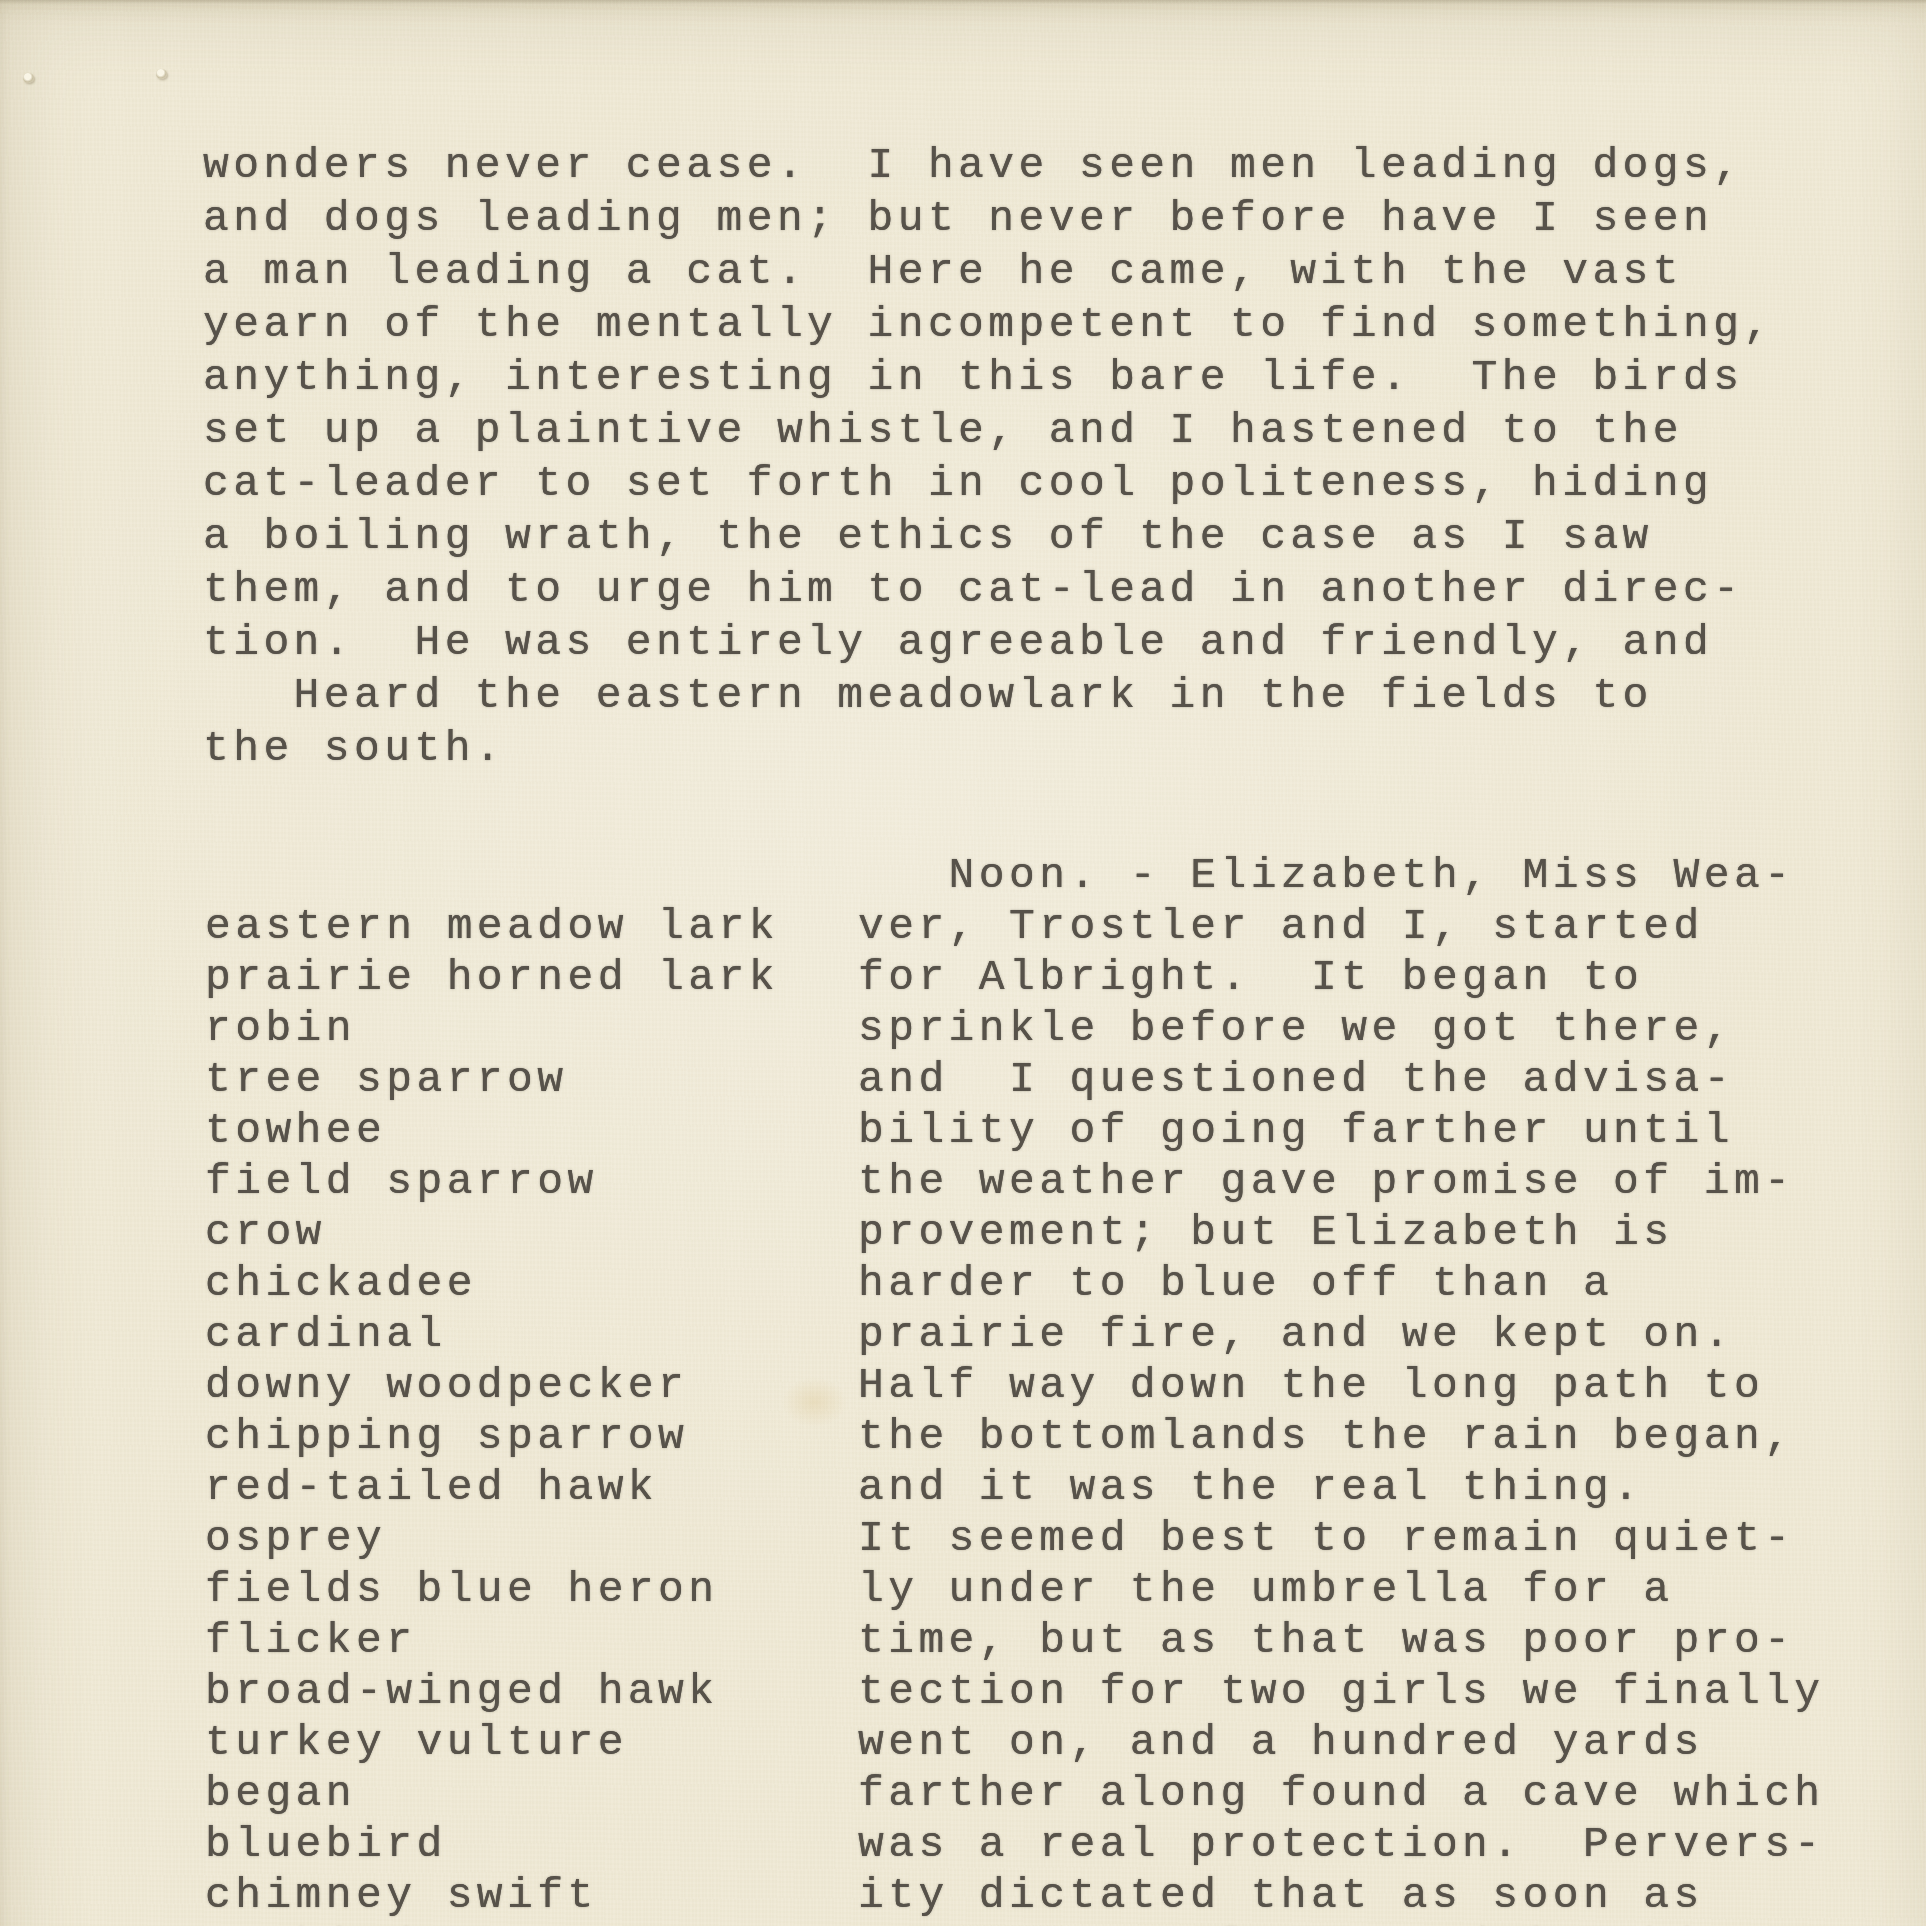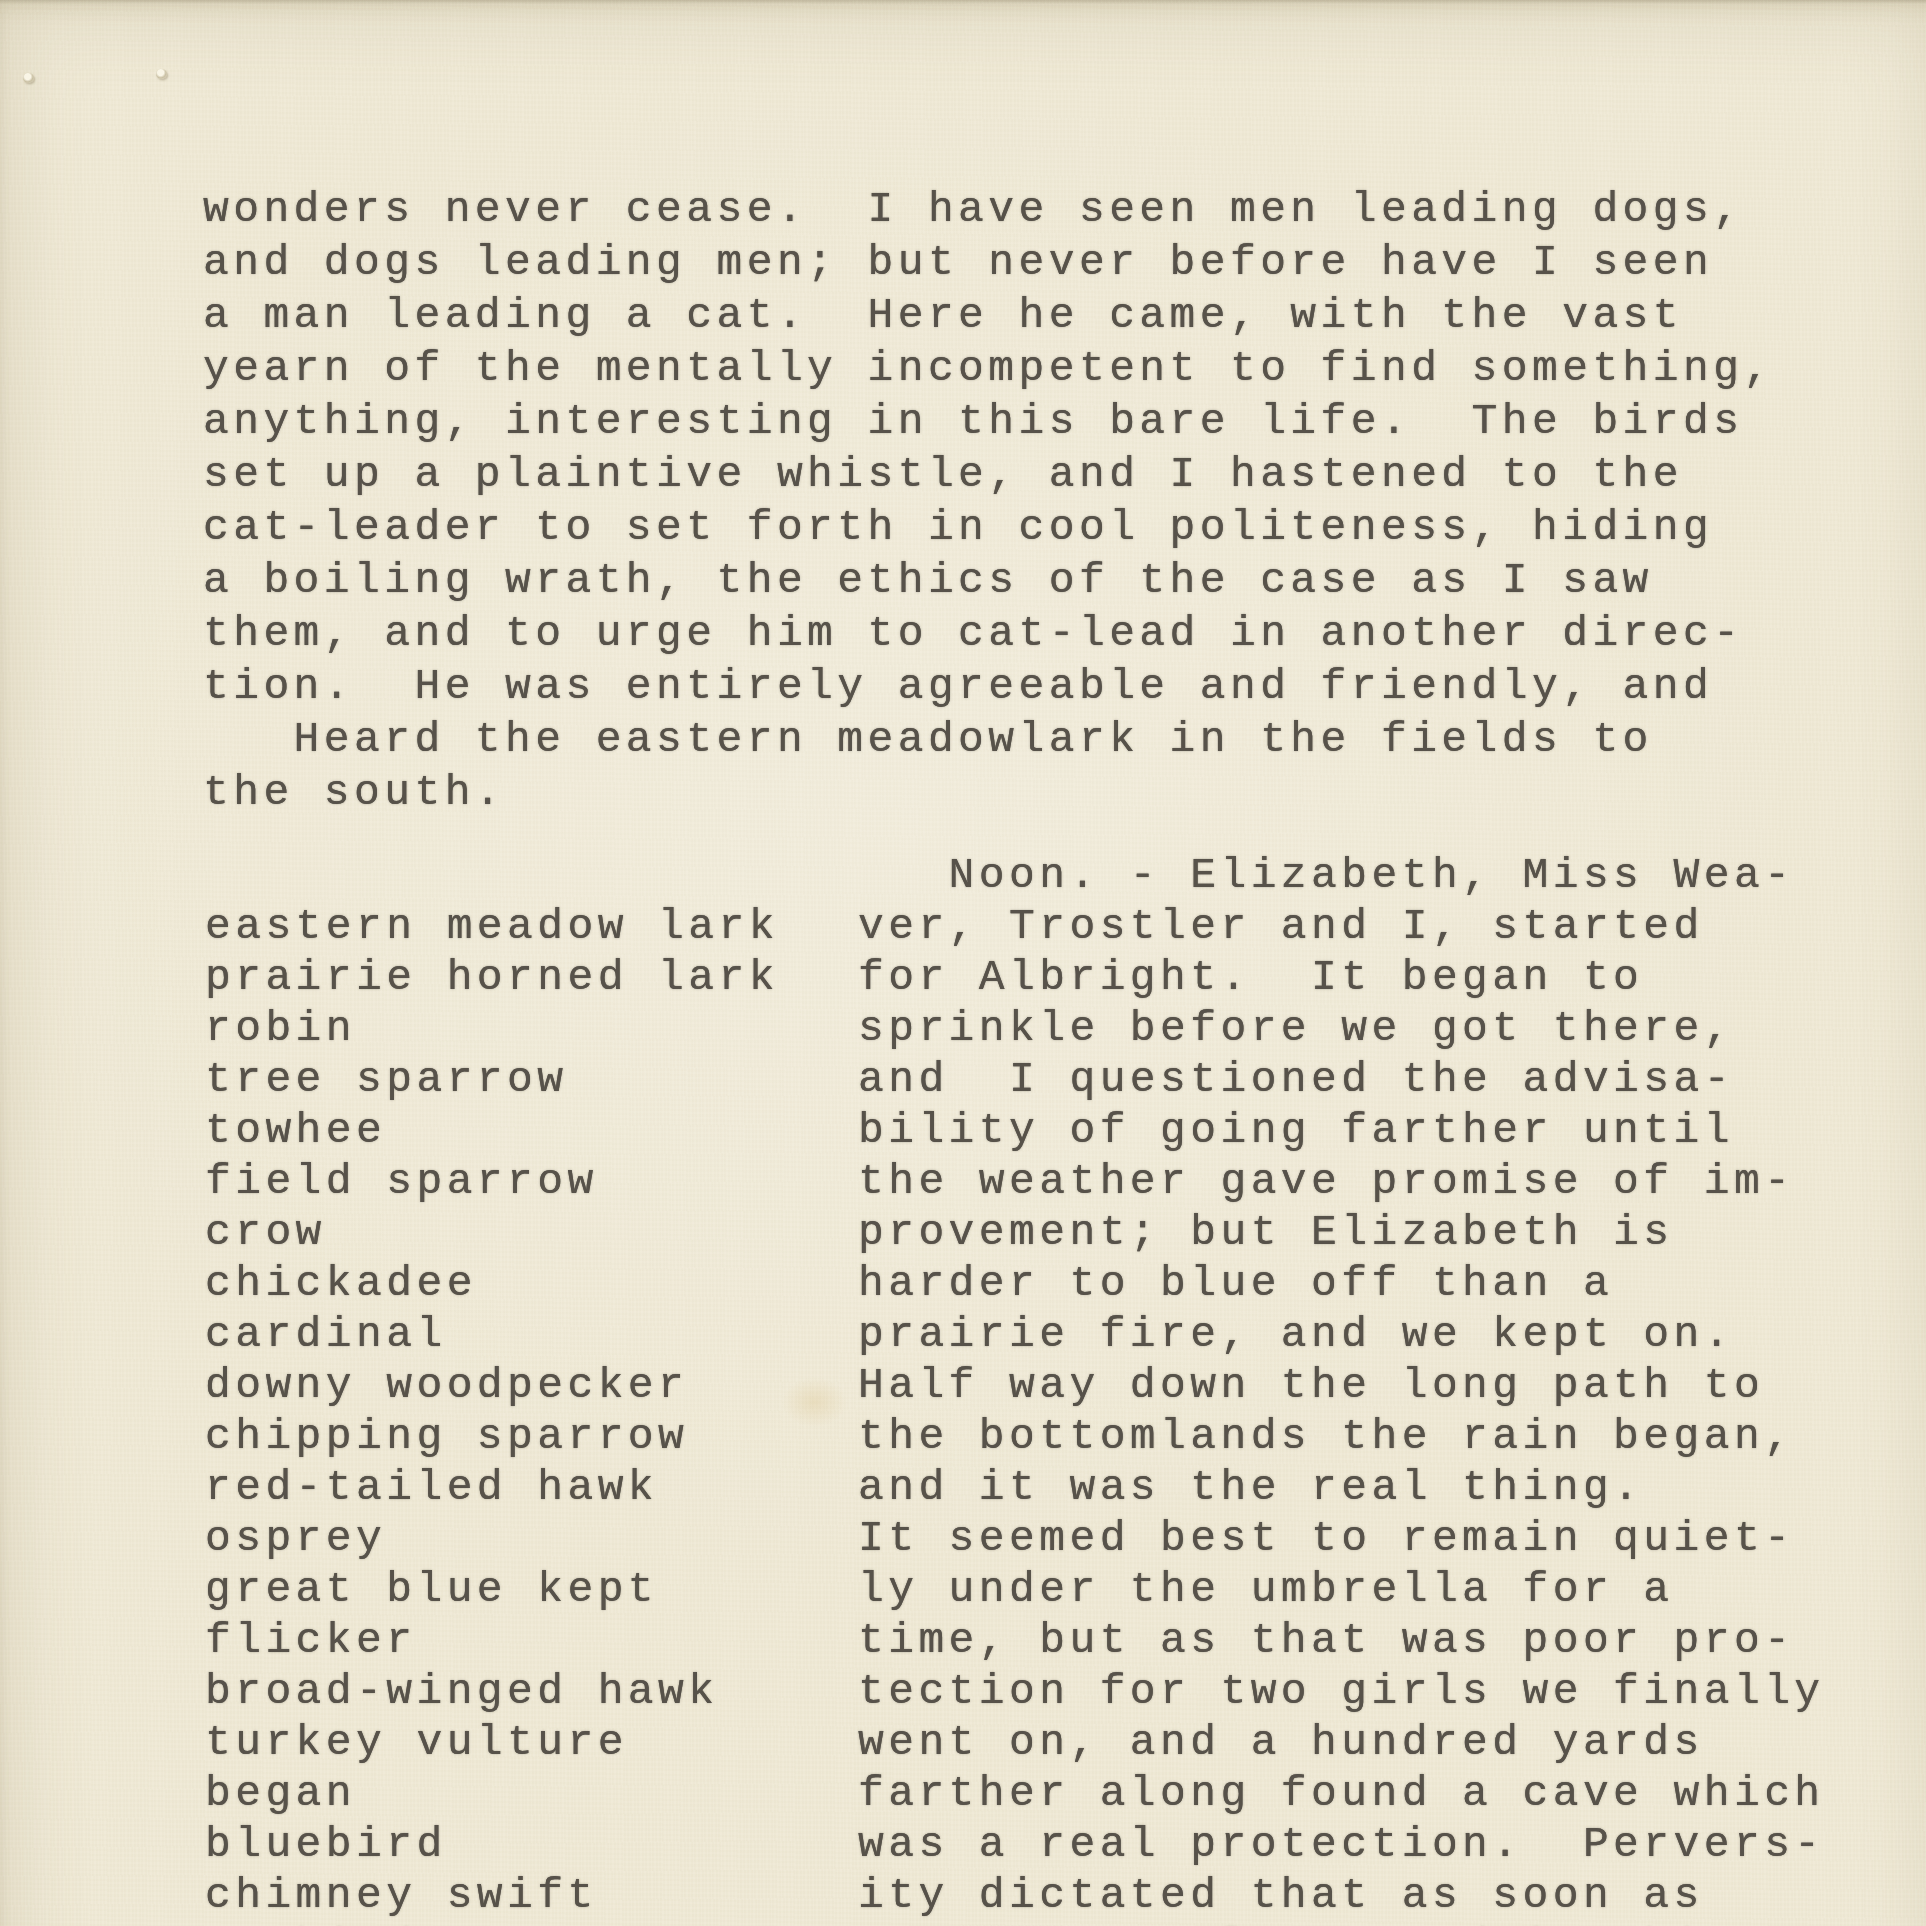--- a/index.html
+++ b/index.html
@@ -25,21 +25,21 @@
     position: absolute;
     font-size: 43px;
     letter-spacing: 4.4px;
     color: #57524a;
     text-shadow: 0 0 2.3px rgba(87,82,72,0.45), 0 0 0.4px rgba(62,58,50,0.75);
     filter: blur(0.3px);
   }
 
   .block .line { white-space: pre; }
 
-  .opening-paragraph { left: 203px; top: 139px; margin-top: 44px; }
+  .opening-paragraph { left: 203px; top: 139px; }
   .opening-paragraph .line { height: 53px; line-height: 53px; }
 
   .bird-list { left: 205px; top: 901px; }
   .bird-list .line { height: 51px; line-height: 51px; }
 
   .noon-paragraph { left: 858px; top: 850px; }
   .noon-paragraph .line { height: 51px; line-height: 51px; }
 
   .pinhole {
     position: absolute;
@@ -99,21 +99,21 @@
       <div class="line">tree sparrow</div>
       <div class="line">towhee</div>
       <div class="line">field sparrow</div>
       <div class="line">crow</div>
       <div class="line">chickadee</div>
       <div class="line">cardinal</div>
       <div class="line">downy woodpecker</div>
       <div class="line">chipping sparrow</div>
       <div class="line">red-tailed hawk</div>
       <div class="line">osprey</div>
-      <div class="line">great blue kept</div>
+      <div class="line">fields blue heron</div>
       <div class="line">flicker</div>
       <div class="line">broad-winged hawk</div>
       <div class="line">turkey vulture</div>
       <div class="line">began</div>
       <div class="line">bluebird</div>
       <div class="line">chimney swift</div>
       <div class="line">cowbird</div>
     </div>
 
   <div class="block noon-paragraph">

